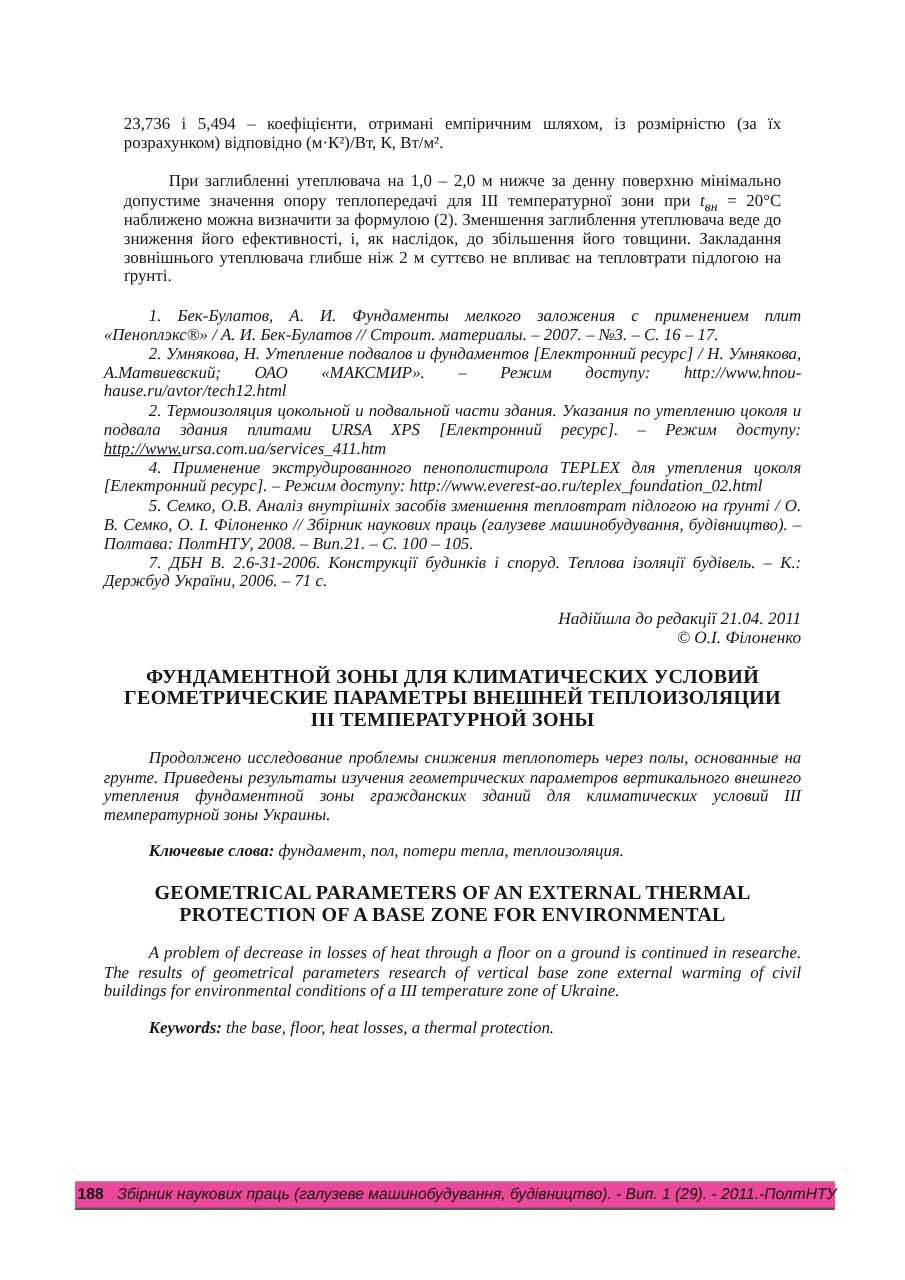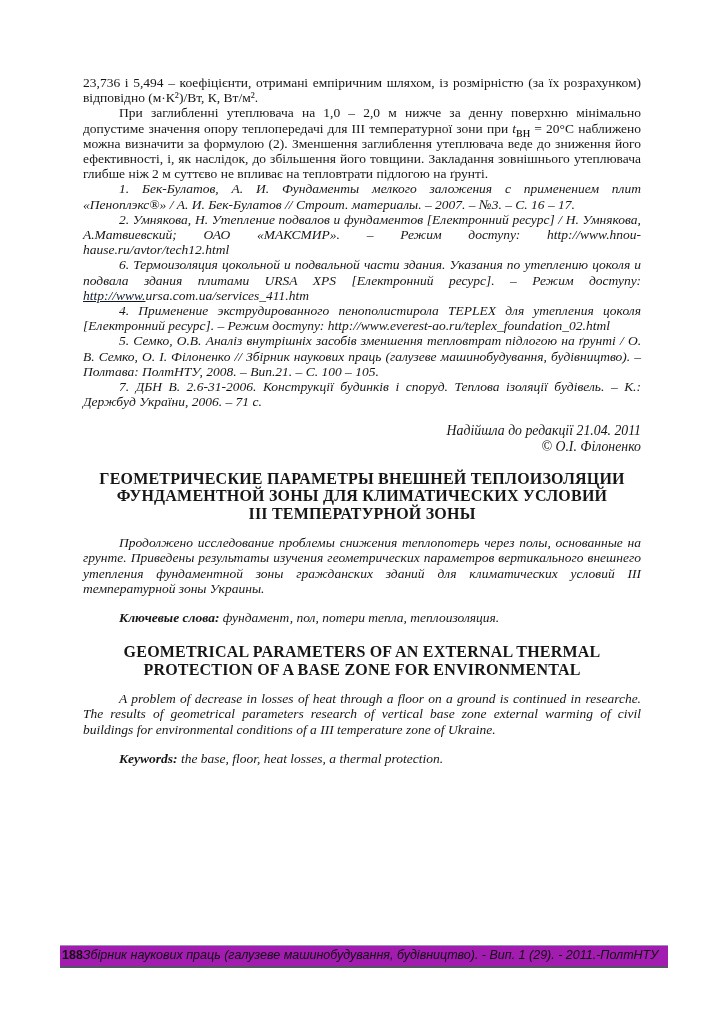--- a/index.html
+++ b/index.html
@@ -5,24 +5,24 @@
   html,body{margin:0;padding:0;background:#ffffff;}
   .page{
     position:relative;
     width:724px;height:1024px;
     background:#ffffff;
     color:#161616;
     font-family:"Liberation Serif", serif;
     overflow:hidden;
   }
   .content{position:absolute;left:83px;top:75px;width:558px;}
-  .par{margin:0;font-size:13.5px;line-height:15.2px;text-align:justify;}
+  .par{margin:16px;font-size:13.5px;line-height:15.2px;text-align:justify;}
   .indent{text-indent:36px;}
   .var{font-style:italic;}
-  sub.varsub{font-size:14px;line-height:0;}
+  sub.varsub{font-size:11px;font-style:italic;line-height:0;}
   .lit-heading{
     margin:14px 0 0;
     font-size:13.8px;line-height:15.2px;
     font-weight:normal;font-style:italic;text-align:center;
   }
   .ref{
     margin:0;font-size:13.5px;line-height:15.2px;
     text-align:justify;text-indent:36px;font-style:italic;
   }
   .link{color:#0f172a;text-decoration:underline;cursor:pointer;font-style:italic;}
@@ -50,52 +50,52 @@
     font-style:italic;text-indent:36px;
   }
   .kw-label{font-weight:bold;font-style:italic;}
   .footer{
     position:absolute;left:60px;right:56px;top:945px;
     border-top:1px solid #9a95b8;
     border-bottom:2px solid #565660;
     padding:2px 2px 3px 2px;
     font-family:"Liberation Sans", sans-serif;
     font-size:12.5px;line-height:15px;color:#101010;
-    display:flex;align-items:baseline;
-    background:#a21caf;
+    display:flex;gap:11px;align-items:baseline;
+    background:#ec4899;
   }
   .pnum{font-weight:bold;}
   .jline{white-space:nowrap;font-style:italic;}
 </style>
 </head>
 <body>
 
 <div class="page">
   <main class="content">
 
     <p class="par">23,736 і 5,494 – коефіцієнти, отримані емпіричним шляхом, із розмірністю (за їх розрахунком) відповідно (м·К²)/Вт, К, Вт/м².</p>
 
     <p class="par indent"><span>При заглибленні утеплювача на 1,0 – 2,0 м нижче за денну поверхню мінімально допустиме значення опору теплопередачі для III температурної зони при </span><span class="var">t</span><sub class="varsub">вн</sub><span> = 20°С наближено можна визначити за формулою (2). Зменшення заглиблення утеплювача веде до зниження його ефективності, і, як наслідок, до збільшення його товщини. Закладання зовнішнього утеплювача глибше ніж 2 м суттєво не впливає на тепловтрати підлогою на ґрунті.</span></p>
 
 
     <p class="ref">1. Бек-Булатов, А. И. Фундаменты мелкого заложения с применением плит «Пеноплэкс®» / А. И. Бек-Булатов // Строит. материалы. – 2007. – №3. – С. 16 – 17.</p>
     <p class="ref">2. Умнякова, Н. Утепление подвалов и фундаментов [Електронний ресурс] / Н. Умнякова, А.Матвиевский; ОАО «МАКСМИР». – Режим доступу: http://www.hnou-hause.ru/avtor/tech12.html</p>
-    <p class="ref"><span>6. Термоизоляция цокольной и подвальной части здания. Указания по утеплению цоколя и подвала здания плитами URSA XPS [Електронний ресурс]. – Режим доступу: </span><a class="link">http://www.</a><span>ursa.com.ua/services_411.htm</span></p>
+    <p class="ref"><span>2. Термоизоляция цокольной и подвальной части здания. Указания по утеплению цоколя и подвала здания плитами URSA XPS [Електронний ресурс]. – Режим доступу: </span><a class="link">http://www.</a><span>ursa.com.ua/services_411.htm</span></p>
     <p class="ref">4. Применение экструдированного пенополистирола TEPLEX для утепления цоколя [Електронний ресурс]. – Режим доступу: http://www.everest-ao.ru/teplex_foundation_02.html</p>
     <p class="ref">5. Семко, О.В. Аналіз внутрішніх засобів зменшення тепловтрат підлогою на ґрунті / О. В. Семко, О. І. Філоненко // Збірник наукових праць (галузеве машинобудування, будівництво). – Полтава: ПолтНТУ, 2008. – Вип.21. – С. 100 – 105.</p>
     <p class="ref">7. ДБН В. 2.6-31-2006. Конструкції будинків і споруд. Теплова ізоляції будівель. – К.: Держбуд України, 2006. – 71 с.</p>
 
     <div class="received">
       <div>Надійшла до редакції 21.04. 2011</div>
       <div>© О.І. Філоненко</div>
     </div>
 
     <h1 class="title ru">
+      <span class="tline">ФУНДАМЕНТНОЙ ЗОНЫ ДЛЯ КЛИМАТИЧЕСКИХ УСЛОВИЙ</span>
       <span class="tline">ГЕОМЕТРИЧЕСКИЕ ПАРАМЕТРЫ ВНЕШНЕЙ ТЕПЛОИЗОЛЯЦИИ</span>
-      <span class="tline">ФУНДАМЕНТНОЙ ЗОНЫ ДЛЯ КЛИМАТИЧЕСКИХ УСЛОВИЙ</span>
       <span class="tline">III ТЕМПЕРАТУРНОЙ ЗОНЫ</span>
     </h1>
 
     <p class="abstract">Продолжено исследование проблемы снижения теплопотерь через полы, основанные на грунте. Приведены результаты изучения геометрических параметров вертикального внешнего утепления фундаментной зоны гражданских зданий для климатических условий III температурной зоны Украины.</p>
 
     <p class="keywords"><span class="kw-label">Ключевые слова:</span><span> фундамент, пол, потери тепла, теплоизоляция.</span></p>
 
     <h1 class="title en">
       <span class="tline">GEOMETRICAL PARAMETERS OF AN EXTERNAL THERMAL</span>
       <span class="tline">PROTECTION OF A BASE ZONE FOR ENVIRONMENTAL</span>

